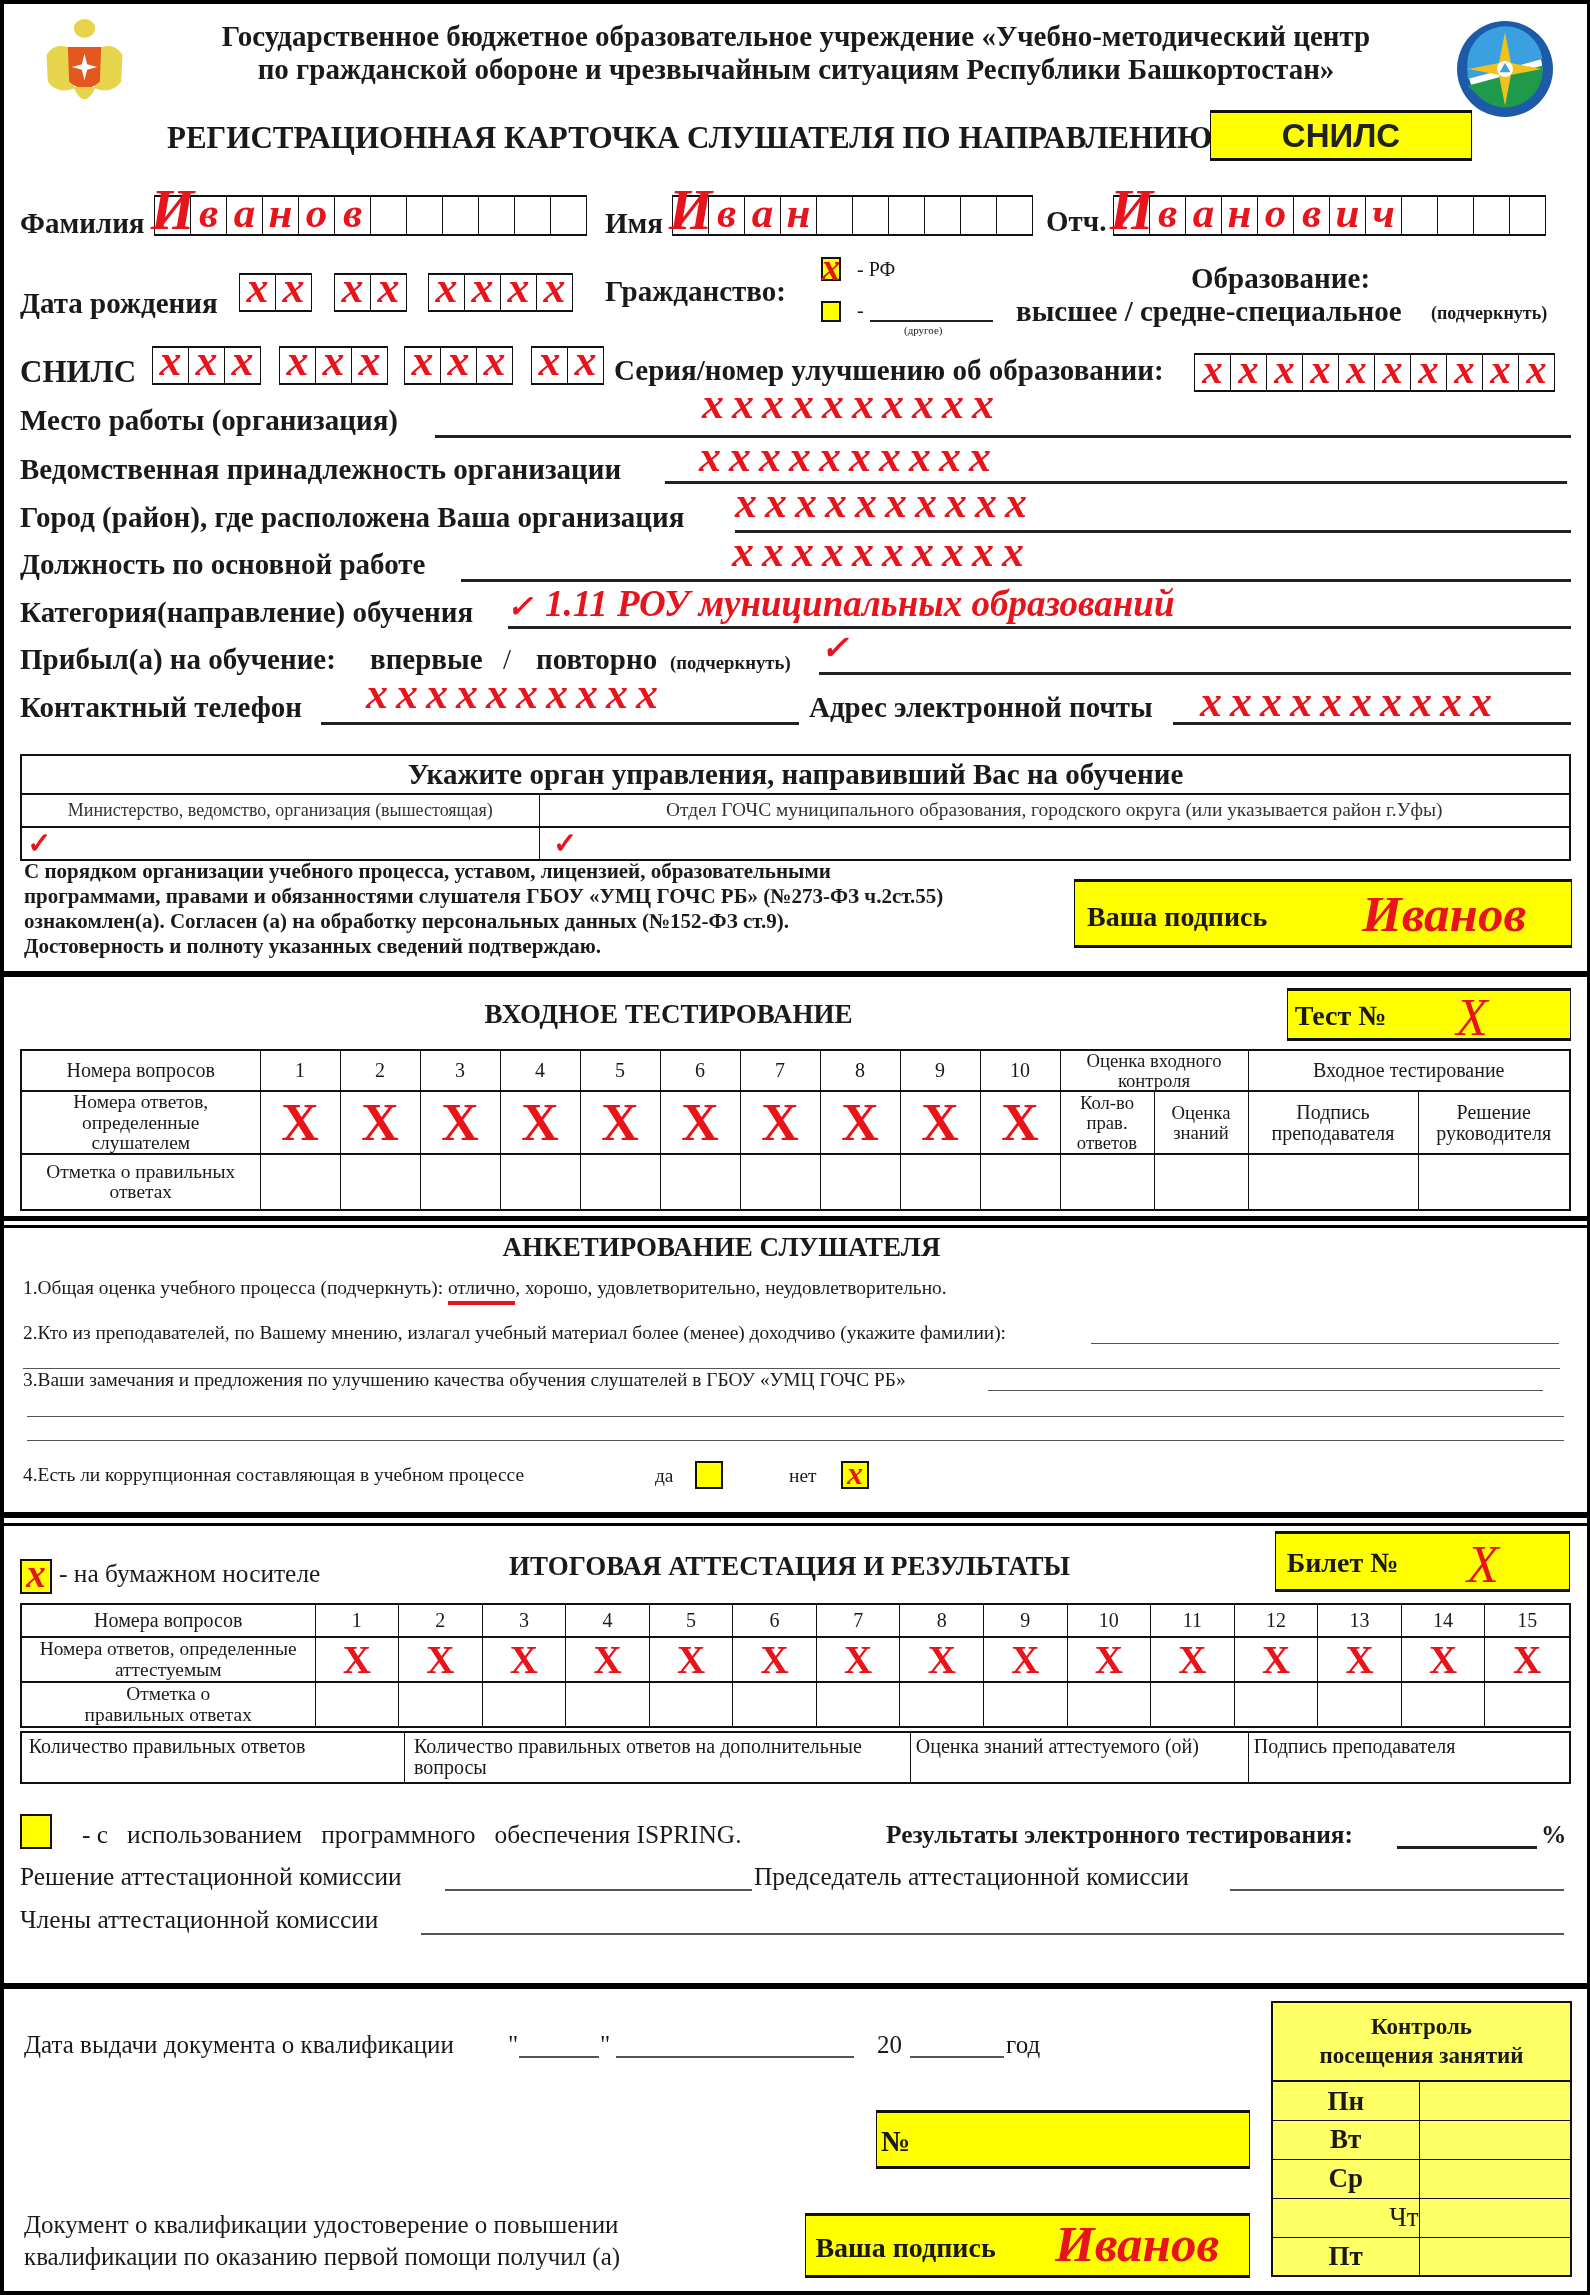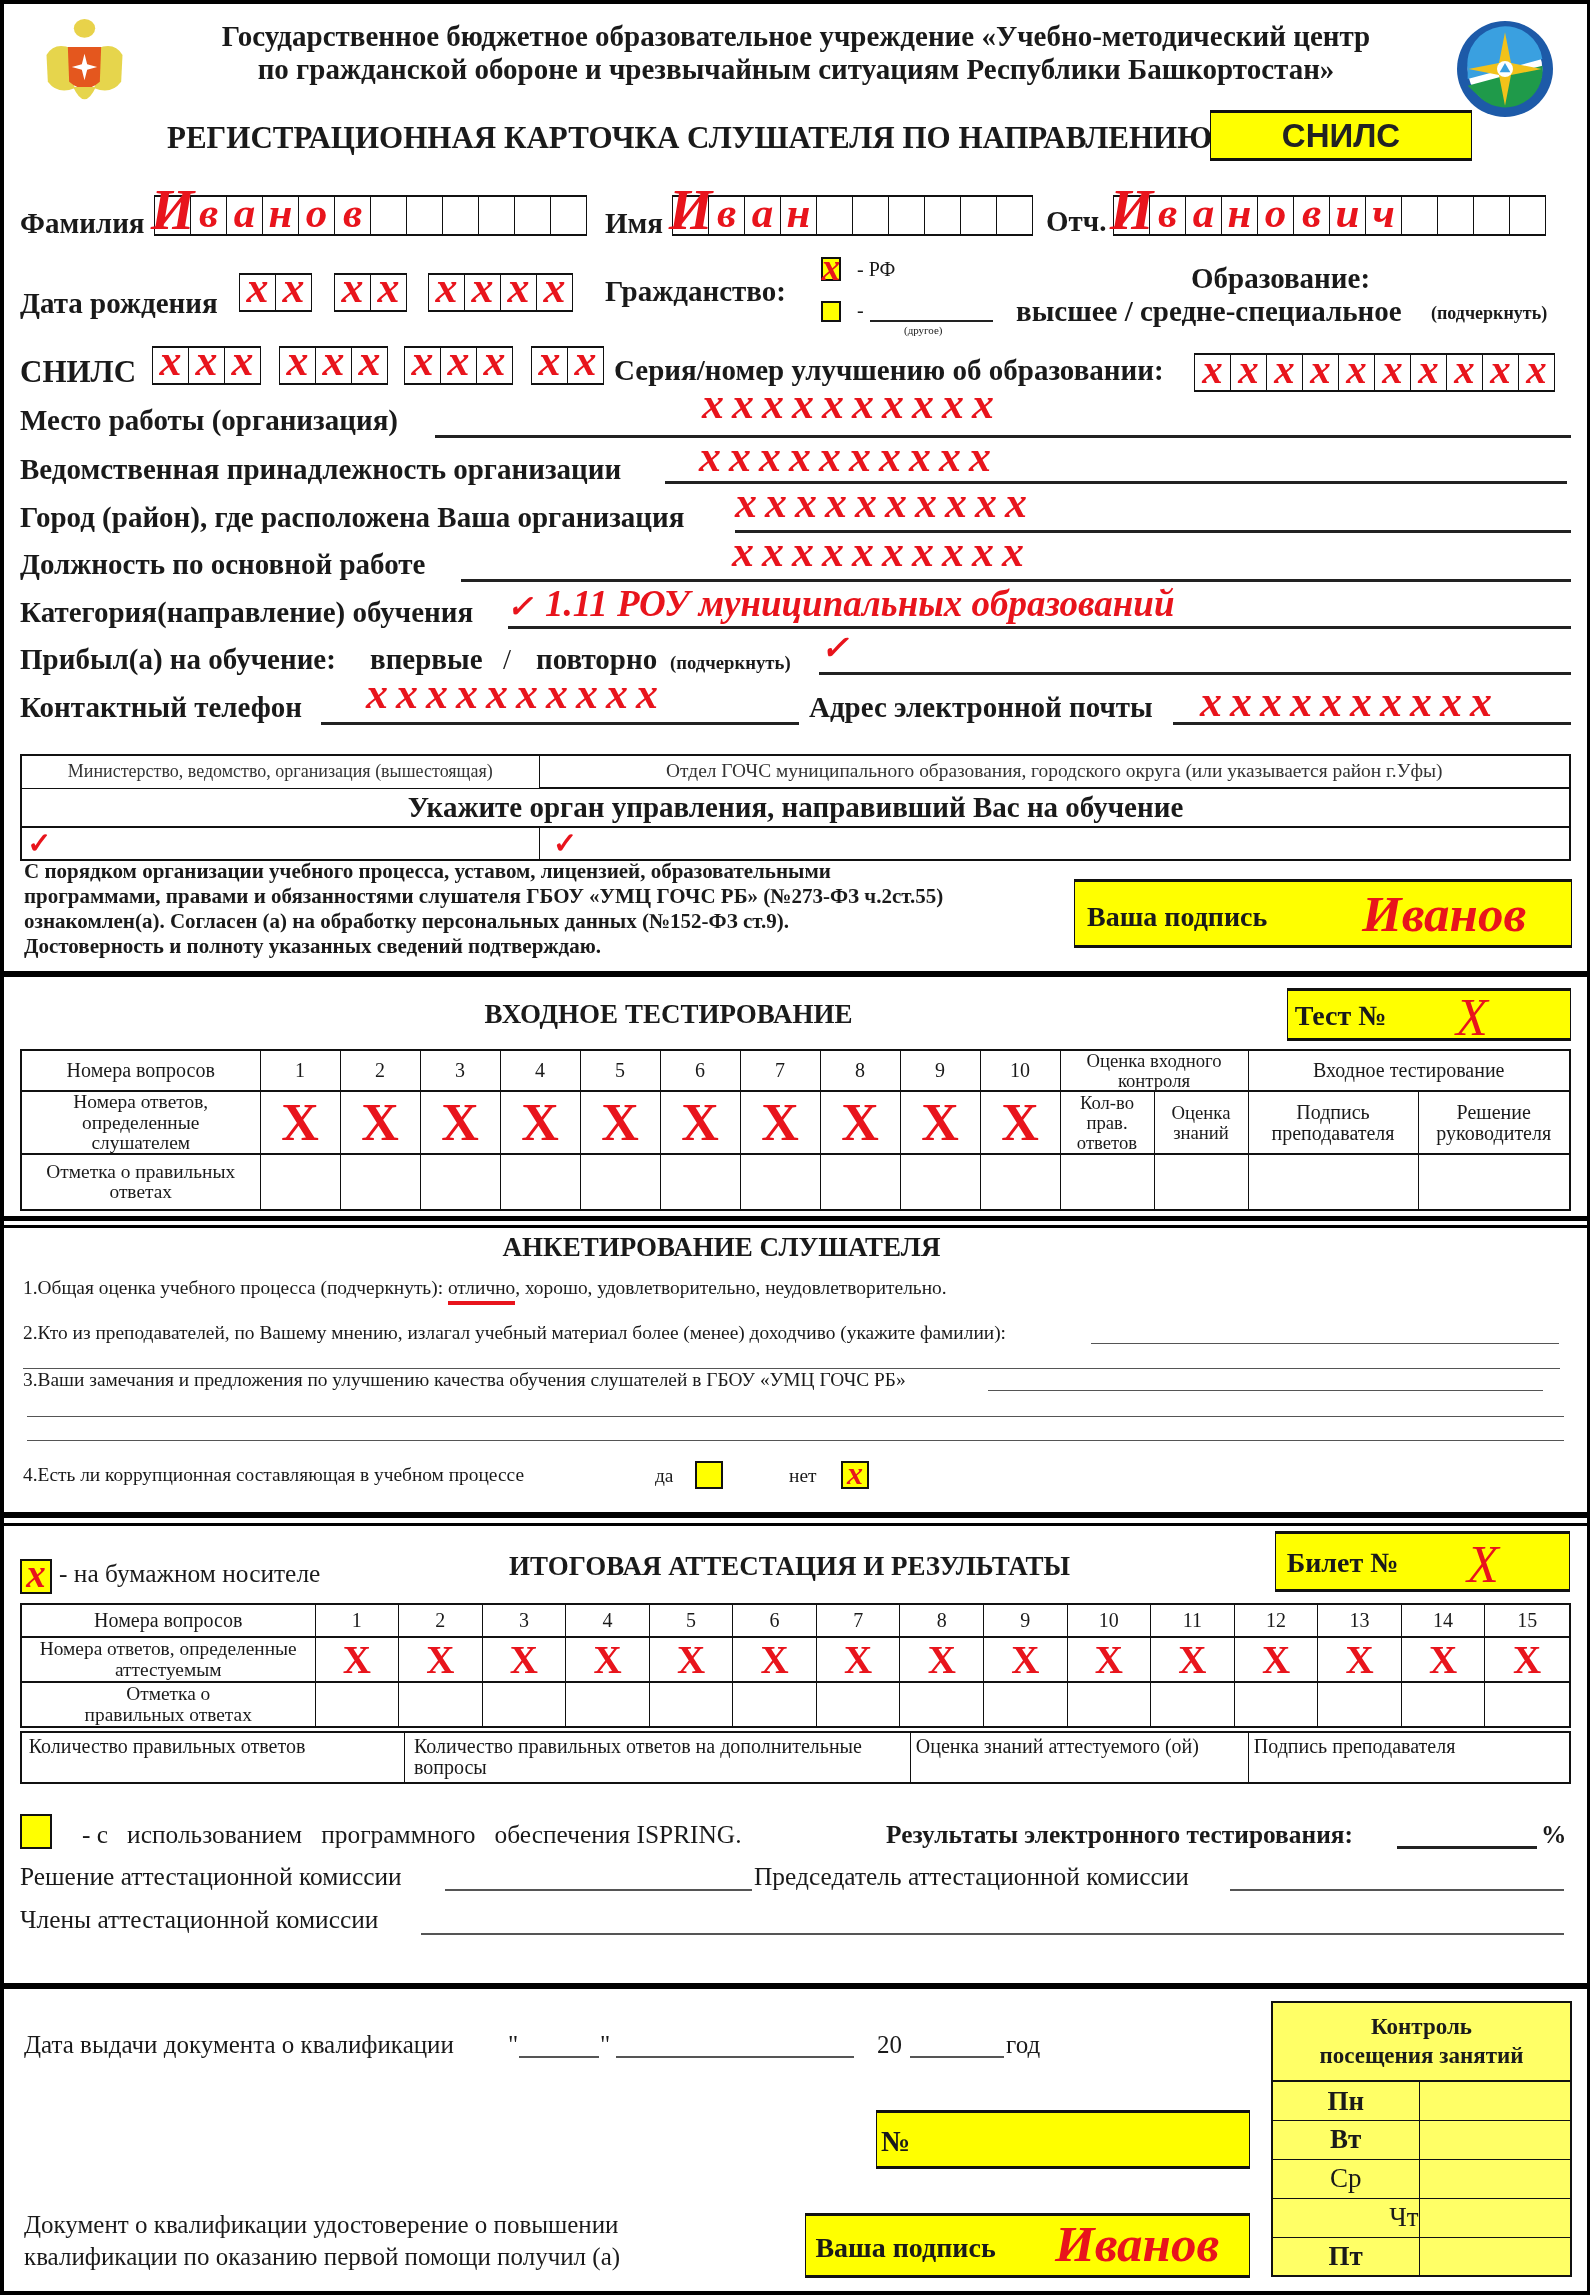--- a/index.html
+++ b/index.html
@@ -328,26 +328,26 @@
 
 <div class="label" style="left:20px; top:691px; font-size:29px;">Контактный телефон</div>
 <div class="uline" style="left:321px; top:722px; width:478px;"></div>
 <div class="xs" style="left:366px; top:672px; font-size:44px;">xxxxxxxxxx</div>
 <div class="label" style="left:809px; top:691px; font-size:29px;">Адрес электронной почты</div>
 <div class="uline" style="left:1173px; top:722px; width:398px;"></div>
 <div class="xs" style="left:1200px; top:680px; font-size:44px;">xxxxxxxxxx</div>
 
 <table style="left:20px; top:754px; width:1551px; border:2.7px solid #111;">
   <tbody>
-      <tr style="height:33px;">
+      <tr style="height:39px;">
+    <td colspan="2" style="font-size:29px; font-weight:bold; border-bottom:2.7px solid #111;">Укажите орган управления, направивший Вас на обучение</td>
+  </tr>
+  <tr style="height:33px;">
     <td style="width:518px; font-size:18px; color:#333;">Министерство, ведомство, организация (вышестоящая)</td>
     <td style="font-size:19.4px; color:#333; border-bottom:2.7px solid #111;">Отдел ГОЧС муниципального образования, городского округа (или указывается район г.Уфы)</td>
-  </tr>
-  <tr style="height:39px;">
-    <td colspan="2" style="font-size:29px; font-weight:bold; border-bottom:2.7px solid #111;">Укажите орган управления, направивший Вас на обучение</td>
   </tr>
   <tr style="height:33px;">
     <td style="text-align:left; border-top:2.7px solid #111;"><span class="chk" style="font-size:29px; padding-left:5.3px;">✓</span></td>
     <td style="text-align:left; border-top:2.7px solid #111;"><span class="chk" style="font-size:29px; padding-left:13.4px;">✓</span></td>
   </tr>
 </tbody>
   </table>
 
 <div class="abs b" style="left:24px; top:859px; font-size:21px;">С порядком организации учебного процесса, уставом, лицензией, образовательными</div>
 <div class="abs b" style="left:24px; top:884px; font-size:21px;">программами, правами и обязанностями слушателя ГБОУ «УМЦ ГОЧС РБ» (№273-ФЗ ч.2ст.55)</div>
@@ -570,21 +570,21 @@
   </tr>
   <tr style="height:39px;">
         <td style="font-weight:bold; width:147px;">Пн</td>
         <td></td>
       </tr>
   <tr style="height:39px;">
         <td style="font-weight:bold;">Вт</td>
         <td></td>
       </tr>
   <tr style="height:39px;">
-        <td style="font-weight:normal;margin-top:28px;">Ср</td>
+        <td style="font-weight:bold;margin-top:28px;">Ср</td>
         <td></td>
       </tr>
   <tr style="height:39px;">
         <td style="font-weight:normal;text-align:right;">Чт</td>
         <td></td>
       </tr>
   <tr style="height:39px;">
         <td style="font-weight:bold;">Пт</td>
         <td></td>
       </tr>

